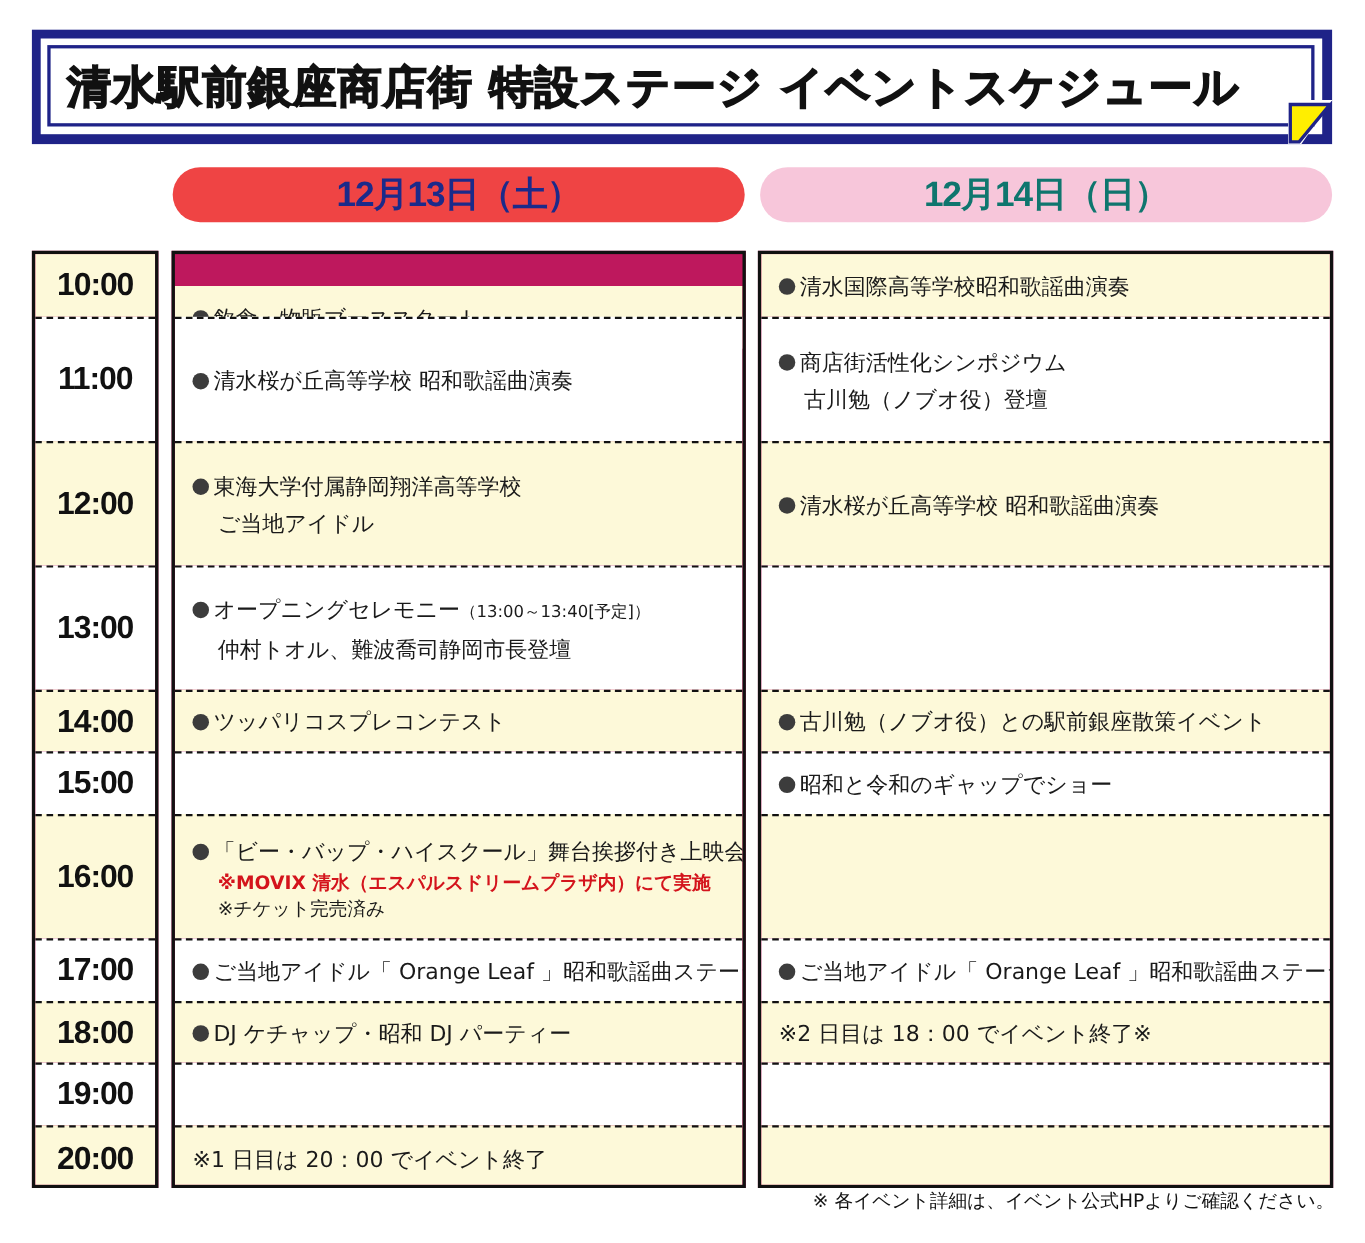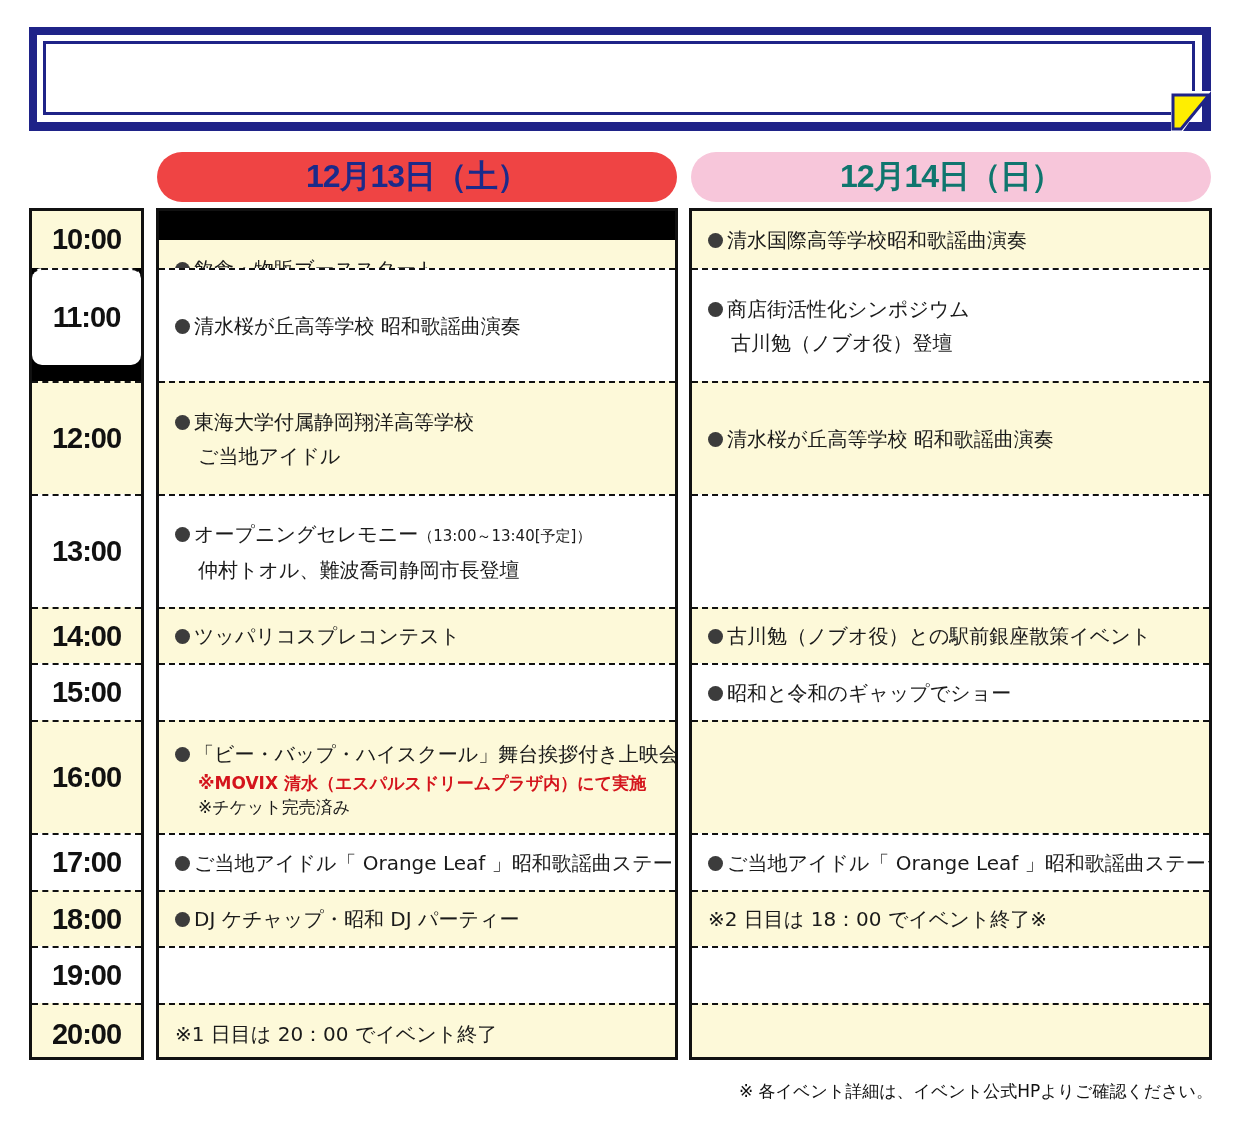--- a/index.html
+++ b/index.html
@@ -16,21 +16,21 @@
     -webkit-text-stroke: 1.5px #111; white-space: nowrap; }
   .banner-fold { position: absolute; right: 0; bottom: 0; width: 40px; height: 40px; }
 
   
   .day-pill { position: absolute; top: 152px; height: 50px; border-radius: 25px; display: flex; align-items: center; justify-content: center;
     font-family: "Liberation Sans", sans-serif; font-weight: bold; font-size: 32px; letter-spacing: -1px; }
   .day-sat { left: 157px; width: 520px; background: #ef4444; color: #1b2a8a; }
   .day-sun { left: 691px; width: 520px; background: #f7c6da; color: #0f766e; }
 
   
-  .col { position: absolute; top: 208px; height: 852px; border: 3px solid #111; background: #000000; overflow: hidden; }
+  .col { position: absolute; top: 228px; height: 852px; border: 3px solid #111; background: #be185d; overflow: hidden; }
   .col-time { left: 29px; width: 115px; }
   .col-sat { left: 156px; width: 522px; }
   .col-sun { left: 689px; width: 523px; }
 
   .row { position: absolute; left: 0; right: 0; border-top: 2px dashed #111; display: flex; flex-direction: column; justify-content: center; }
   .row.first { border-top: none; }
   .row.cream { background: #fdf9d9; }
   .row.white { background: #ffffff; }
 
   .time-label { text-align: center; font-family: "Liberation Sans", sans-serif; font-weight: bold; font-size: 29px; letter-spacing: -1px; color: #111; }
@@ -45,34 +45,35 @@
 
   .footnote { position: absolute; right: 28px; top: 1080px; font-size: 17px; color: #111; white-space: nowrap; }
 </style>
 </head>
 <body>
 
 <div class="banner">
   <div class="banner-outer"></div>
   <div class="banner-inner"></div>
   <div class="banner-line"></div>
+  <div class="banner-title">清水駅前銀座商店街 特設ステージ イベントスケジュール</div>
   <svg class="banner-fold" viewBox="0 0 40 40">
     <polygon points="0,0 40,0 12,40 0,40" fill="#ffffff"></polygon>
     <polygon points="2,4 38,4 10,38 2,38" fill="#ffee00" stroke="#1f2388" stroke-width="3"></polygon>
   </svg>
 </div>
 
 <div class="day-pill day-sat">12月13日（土）</div>
 <div class="day-pill day-sun">12月14日（日）</div>
 
 <div class="col col-time">
   <div class="row cream first" style="top:0;height:57px;">
       <div class="time-label">10:00</div>
     </div>
-  <div class="row white" style="top:57px;height:97px;border-radius:10px;">
+  <div class="row white" style="top:57px;height:113px;">
       <div class="time-label">11:00</div>
     </div>
   <div class="row cream" style="top:170px;height:113px;">
       <div class="time-label">12:00</div>
     </div>
   <div class="row white" style="top:283px;height:113px;">
       <div class="time-label">13:00</div>
     </div>
   <div class="row cream" style="top:396px;height:56px;">
       <div class="time-label">14:00</div>

